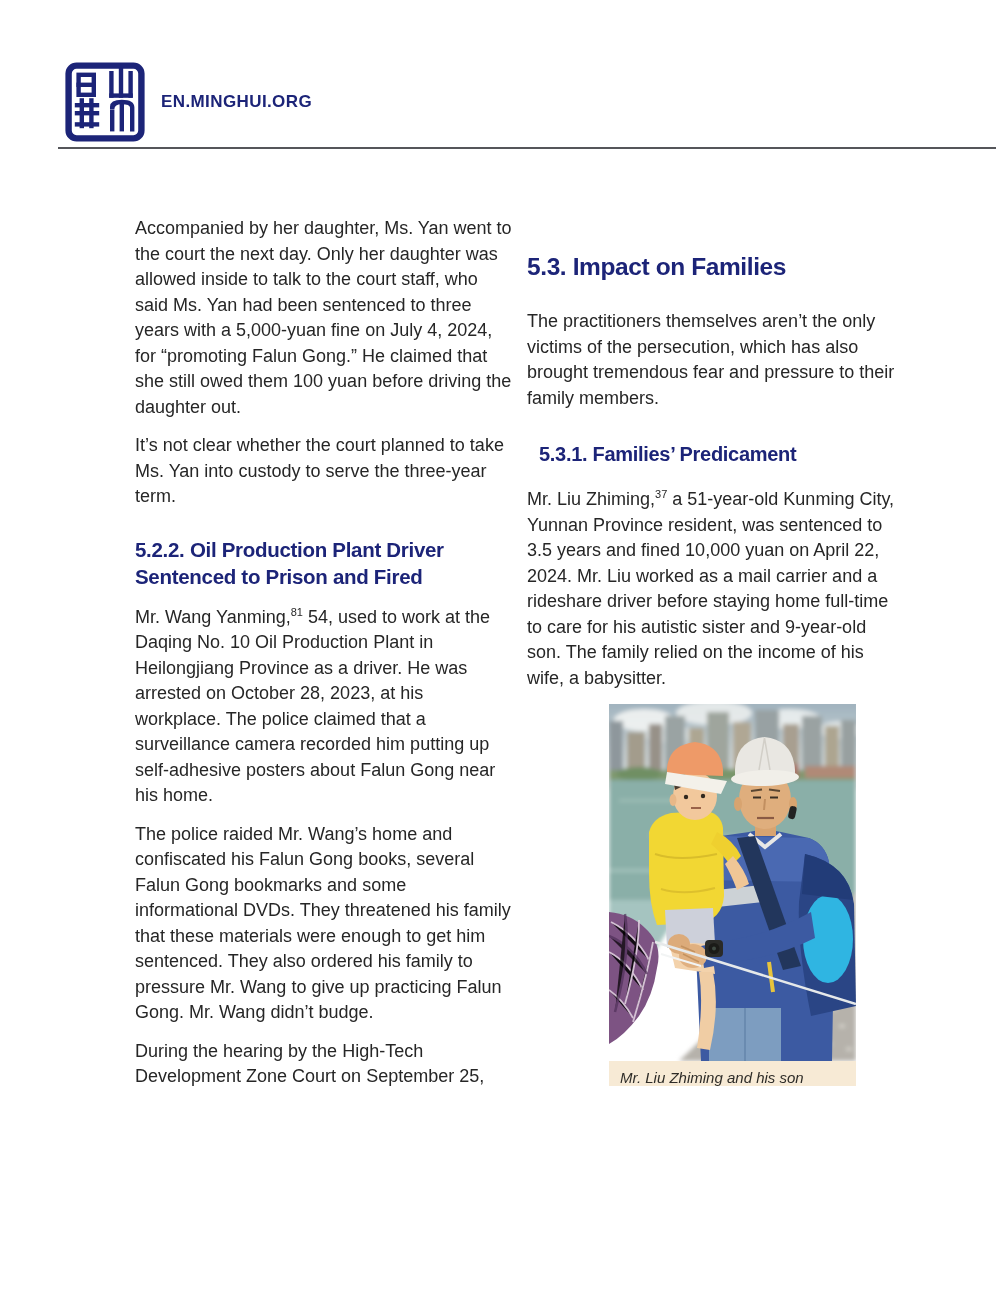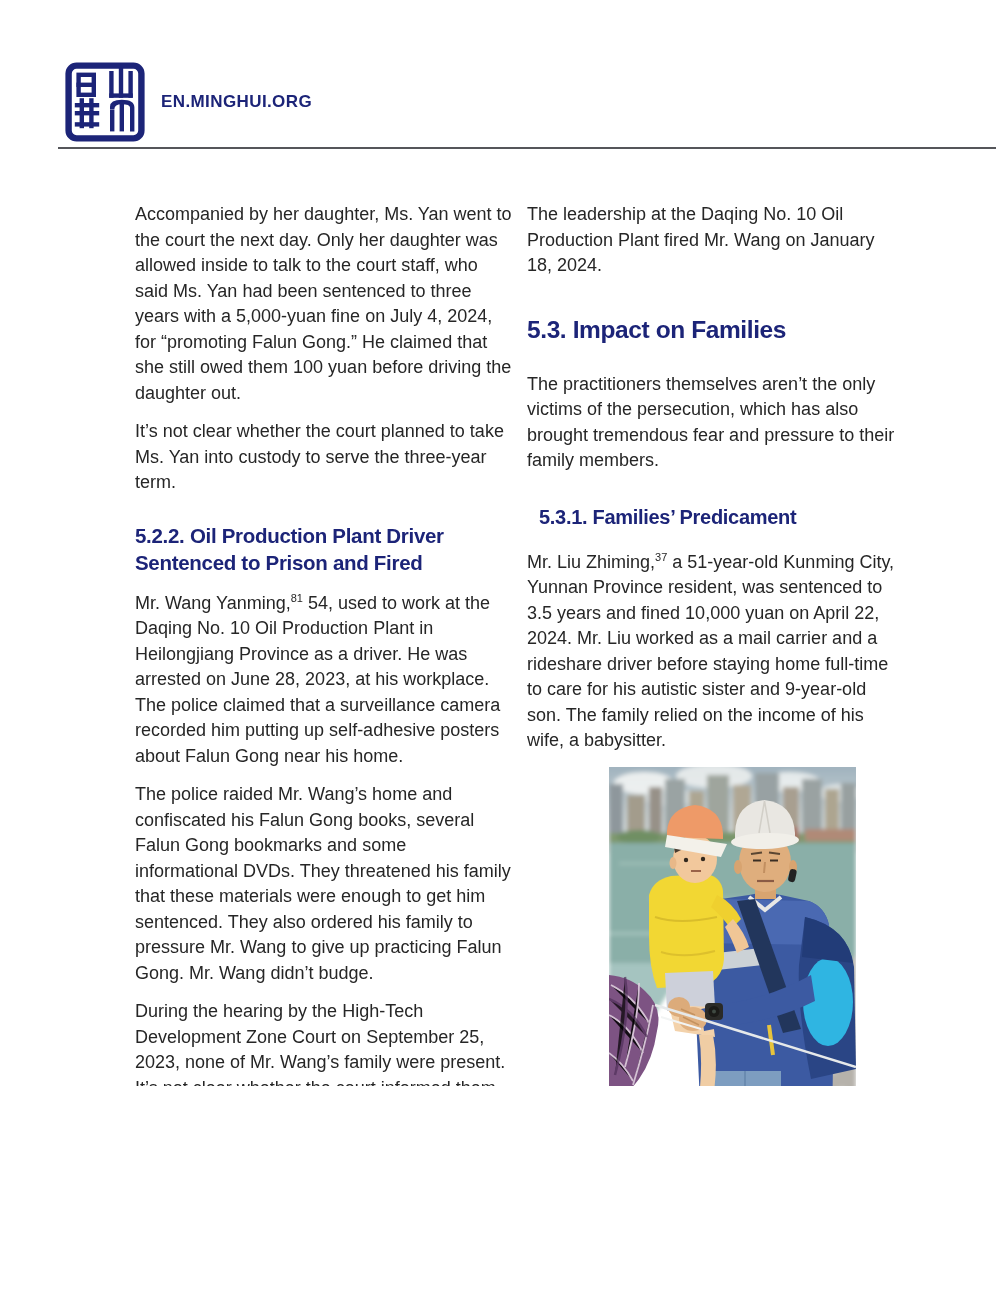--- a/index.html
+++ b/index.html
@@ -13,21 +13,21 @@
   
   .masthead{position:absolute;left:65px;top:62px;display:flex;align-items:center;gap:16px;}
   .seal{width:80px;height:80px;display:block;}
   .site-name{
     font-size:17px;font-weight:bold;color:#1c2478;letter-spacing:.4px;
   }
   .rule{position:absolute;background:#55565a;}
   .rule-top{left:58px;width:938px;top:147px;height:2px;}
   .rule-bottom{left:58px;width:924px;top:1216px;height:2.5px;background:#6b6b6e;}
   
-  .col{position:absolute;top:202px;width:377px;}
+  .col{position:absolute;top:216px;width:377px;}
   .col-left{left:135px;}
   .col-right{left:527px;}
   .col p{
     margin:0 0 13px 0;
     font-size:18px;line-height:25.5px;color:#262626;
   }
   sup{font-size:11px;line-height:0;vertical-align:super;}
   .h-main{
     margin:36px 0 27px 0;
     font-size:24.5px;line-height:30px;font-weight:bold;color:#1c2478;letter-spacing:-.4px;
@@ -84,27 +84,26 @@
       </g>
     </svg>
     <div class="site-name">EN.MINGHUI.ORG</div>
   </div>
   <div class="rule rule-top"></div>
 
   <section class="col col-left">
     <p>Accompanied by her daughter, Ms. Yan went to the court the next day. Only her daughter was allowed inside to talk to the court staff, who said Ms. Yan had been sentenced to three years with a 5,000-yuan fine on July 4, 2024, for “promoting Falun Gong.” He claimed that she still owed them 100 yuan before driving the daughter out.</p>
     <p>It’s not clear whether the court planned to take Ms. Yan into custody to serve the three-year term.</p>
     <h3 class="h-sub">5.2.2. Oil Production Plant Driver Sentenced to Prison and Fired</h3>
-    <p><span>Mr. Wang Yanming,</span><sup>81</sup><span> 54, used to work at the Daqing No. 10 Oil Production Plant in Heilongjiang Province as a driver. He was arrested on June 28, 2023, at his workplace. The police claimed that a surveillance camera recorded him putting up self-adhesive posters about Falun Gong near his home.</span></p>
+    <p><span>Mr. Wang Yanming,</span><sup>81</sup><span> 54, used to work at the Daqing No. 10 Oil Production Plant in Heilongjiang Province as a driver. He was arrested on October 28, 2023, at his workplace. The police claimed that a surveillance camera recorded him putting up self-adhesive posters about Falun Gong near his home.</span></p>
     <p>The police raided Mr. Wang’s home and confiscated his Falun Gong books, several Falun Gong bookmarks and some informational DVDs. They threatened his family that these materials were enough to get him sentenced. They also ordered his family to pressure Mr. Wang to give up practicing Falun Gong. Mr. Wang didn’t budge.</p>
     <p>During the hearing by the High-Tech Development Zone Court on September 25, 2023, none of Mr. Wang’s family were present. It’s not clear whether the court informed them of the hearing or allowed them to attend. Mr. Wang was sentenced to 3.5 years with a 20,000-yuan fine.</p>
   </section>
 
   <section class="col col-right">
-    <p>The leadership at the Daqing No. 10 Oil Production Plant fired Mr. Wang on January 18, 2024.</p>
     <h2 class="h-main">5.3. Impact on Families</h2>
     <p>The practitioners themselves aren’t the only victims of the persecution, which has also brought tremendous fear and pressure to their family members.</p>
     <h3 class="h-sub2">5.3.1. Families’ Predicament</h3>
     <p><span>Mr. Liu Zhiming,</span><sup>37</sup><span> a 51-year-old Kunming City, Yunnan Province resident, was sentenced to 3.5 years and fined 10,000 yuan on April 22, 2024. Mr. Liu worked as a mail carrier and a rideshare driver before staying home full-time to care for his autistic sister and 9-year-old son. The family relied on the income of his wife, a babysitter.</span></p>
 
     <figure class="photo-figure" style="margin-top:3px;padding-left:26px;">
       <svg viewBox="0 0 247 357" aria-hidden="true">
         <defs>
           <filter id="bgblur" x="-10%" y="-10%" width="120%" height="120%">
               <feGaussianBlur stdDeviation="2.2"></feGaussianBlur>

